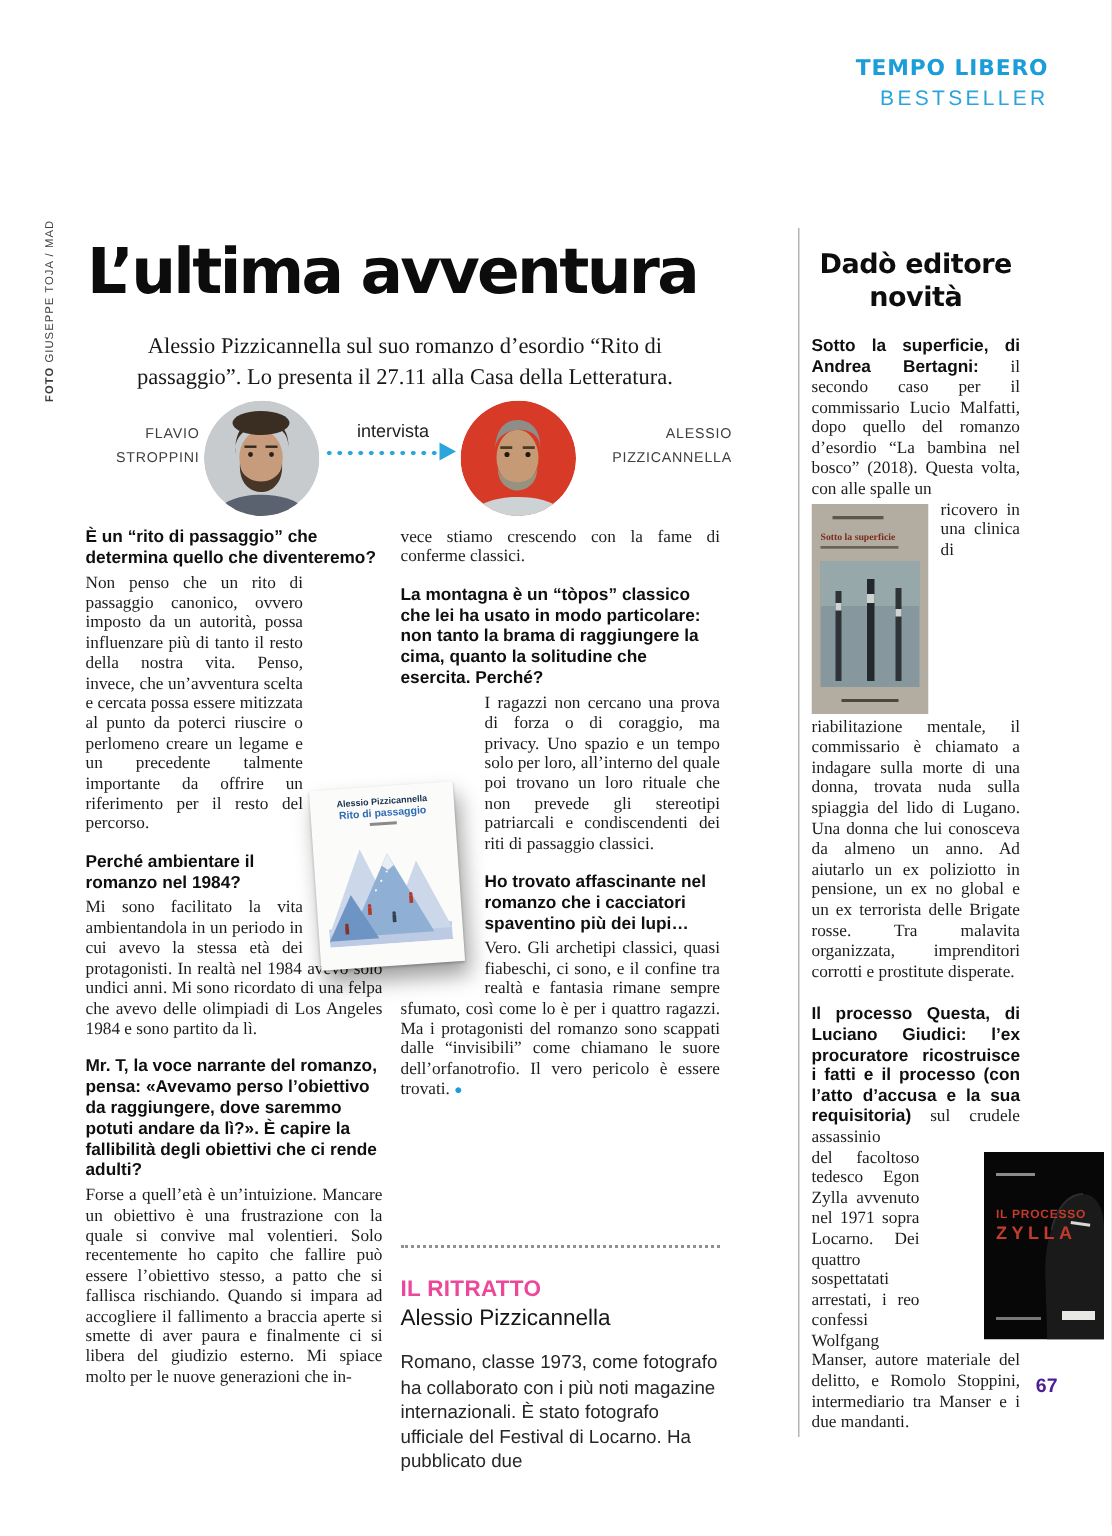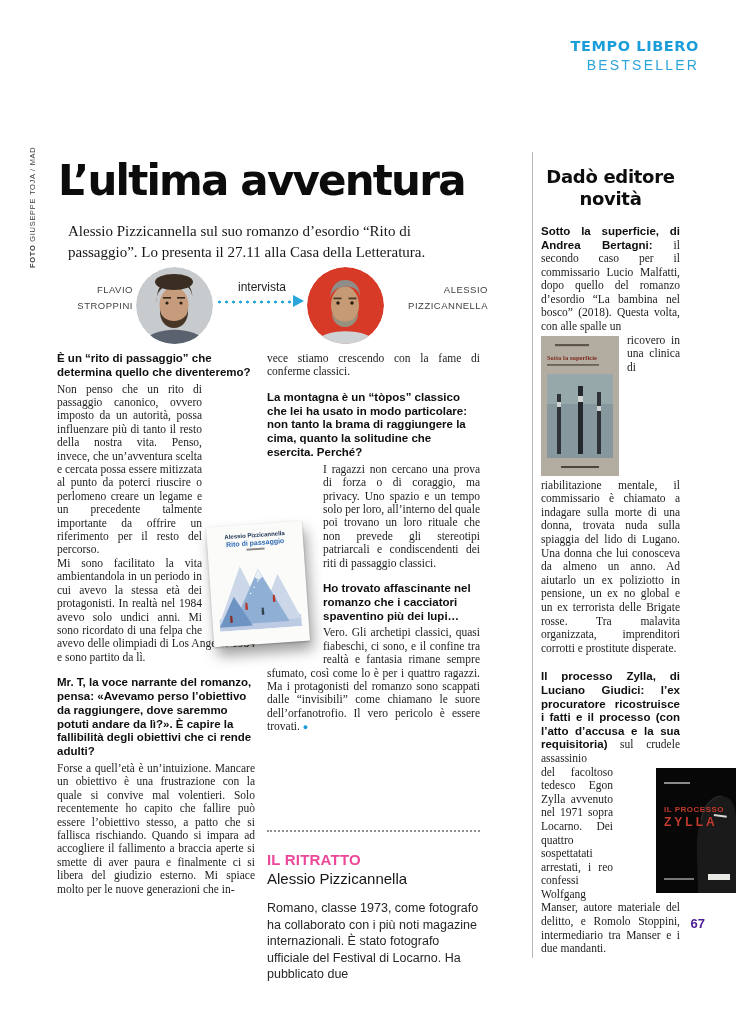--- a/index.html
+++ b/index.html
@@ -20,21 +20,21 @@
     font-size:7.5px; letter-spacing:.7px; color:#3c3c3c; white-space:nowrap;
   }
   .photo-credit b { font-weight:bold; }
   
   .title {
     position:absolute; left:58px; top:156px;
     font-family:"DejaVu Sans",sans-serif; font-weight:bold;
     font-size:42px; letter-spacing:-1.8px; color:#0c0c0c; white-space:nowrap;
   }
   .standfirst {
-    position:absolute; left:68px; top:221px; width:404px; text-align:left;
+    position:absolute; left:68px; top:221px; width:404px; text-align:center;
     font-family:"Liberation Serif",serif; font-size:15px; line-height:1.4; color:#171717;
   }
   
   .people { position:absolute; left:57px; top:267px; width:424px; height:80px; }
   .p-label { position:absolute; font-size:9.5px; letter-spacing:.5px; color:#3f3f3f; line-height:1.7; }
   .p-label.left  { left:0; top:15px; width:76px; text-align:right; }
   .p-label.right { left:336px; top:15px; width:95px; text-align:right; }
   .avatar { position:absolute; top:0; width:77px; height:77px; border-radius:50%; overflow:hidden; }
   .avatar.a1 { left:79px; }
   .avatar.a2 { left:250px; }
@@ -135,20 +135,21 @@
     <div class="p-label right">
       <div>ALESSIO</div>
       <div>PIZZICANNELLA</div>
     </div>
   </div>
 
   <div class="col col1">
     <h3 class="iv-q">È un “rito di passaggio” che determina quello che diventeremo?</h3>
     <div class="spacer-r"></div>
     <p class="iv-a">Non penso che un rito di passaggio canonico, ovvero imposto da un autorità, possa influenzare più di tanto il resto della nostra vita. Penso, invece, che un’avventura scelta e cercata possa essere mitizzata al punto da poterci riuscire o perlomeno creare un legame e un precedente talmente importante da offrire un riferimento per il resto del percorso.</p>
+    <h3 class="iv-q">Perché ambientare il romanzo nel 1984?</h3>
     <p class="iv-a">Mi sono facilitato la vita ambientandola in un periodo in cui avevo la stessa età dei protagonisti. In realtà nel 1984 avevo solo undici anni. Mi sono ricordato di una felpa che avevo delle olimpiadi di Los Angeles 1984 e sono partito da lì.</p>
     <h3 class="iv-q">Mr. T, la voce narrante del romanzo, pensa: «Avevamo perso l’obiettivo da raggiungere, dove saremmo potuti andare da lì?». È capire la fallibilità degli obiettivi che ci rende adulti?</h3>
     <p class="iv-a">Forse a quell’età è un’intuizione. Mancare un obiettivo è una frustrazione con la quale si convive mal volentieri. Solo recentemente ho capito che fallire può essere l’obiettivo stesso, a patto che si fallisca rischiando. Quando si impara ad accogliere il fallimento a braccia aperte si smette di aver paura e finalmente ci si libera del giudizio esterno. Mi spiace molto per le nuove generazioni che in-</p>
   </div>
 
   <div class="col col2">
     <p class="iv-a">vece stiamo crescendo con la fame di conferme classici.</p>
     <h3 class="iv-q">La montagna è un “tòpos” classico che lei ha usato in modo particolare: non tanto la brama di raggiungere la cima, quanto la solitudine che esercita. Perché?</h3>
     <div class="spacer-l"></div>
     <p class="iv-a">I ragazzi non cercano una prova di forza o di coraggio, ma privacy. Uno spazio e un tempo solo per loro, all’interno del quale poi trovano un loro rituale che non prevede gli stereotipi patriarcali e condiscendenti dei riti di passaggio classici.</p>
@@ -213,21 +214,21 @@
             <rect x="56" y="56" width="4" height="62" fill="#2d3337"></rect>
               <rect x="56" y="70" width="4" height="5" fill="#cfd3d2"></rect>
             <rect x="20" y="130" width="38" height="2" fill="#4c463d"></rect>
           </svg>
         </div>
         <p class="sb-text">ricovero in una clinica di riabilitazione mentale, il commissario è chiamato a indagare sulla morte di una donna, trovata nuda sulla spiaggia del lido di Lugano. Una donna che lui conosceva da almeno un anno. Ad aiutarlo un ex poliziotto in pensione, un ex no global e un ex terrorista delle Brigate rosse. Tra malavita organizzata, imprenditori corrotti e prostitute disperate.</p>
       </div>
     </div>
 
     <div class="sb-review">
-      <p class="sb-text"><span class="sb-lead">Il processo Zylla, di Luciano Giudici: l’ex procuratore ricostruisce i fatti e il processo (con l’atto d’accusa e la sua requisitoria)</span><span> sul crudele assassinio</span></p>
+      <p class="sb-text"><span class="sb-lead">Il processo Questa, di Luciano Giudici: l’ex procuratore ricostruisce i fatti e il processo (con l’atto d’accusa e la sua requisitoria)</span><span> sul crudele assassinio</span></p>
       <div>
         <div class="cover-zylla">
           <svg width="80" height="125" viewBox="0 0 80 125">
             <rect width="80" height="125" fill="#070707"></rect>
             <path d="M42,125 C42,92 38,70 45,52 C48,38 56,28 66,28 C75,28 80,38 80,50 L80,125 Z" fill="#1a1a1a"></path>
             <path d="M45,52 C48,38 56,28 66,28" stroke="#2e2e2e" stroke-width="1.2" fill="none"></path>
             <rect x="58" y="46" width="13" height="2" fill="#d8d8d4" transform="rotate(8 58 46)"></rect>
             <rect x="8" y="14" width="26" height="2" fill="#8a8a8a"></rect>
             <text x="8" y="44" font-size="8" font-weight="bold" fill="#c23b2c" letter-spacing="0.5" font-family="Liberation Sans, sans-serif">IL PROCESSO</text>
             <text x="8" y="58" font-size="12" font-weight="bold" fill="#c23b2c" letter-spacing="3" font-family="Liberation Sans, sans-serif">ZYLLA</text>

